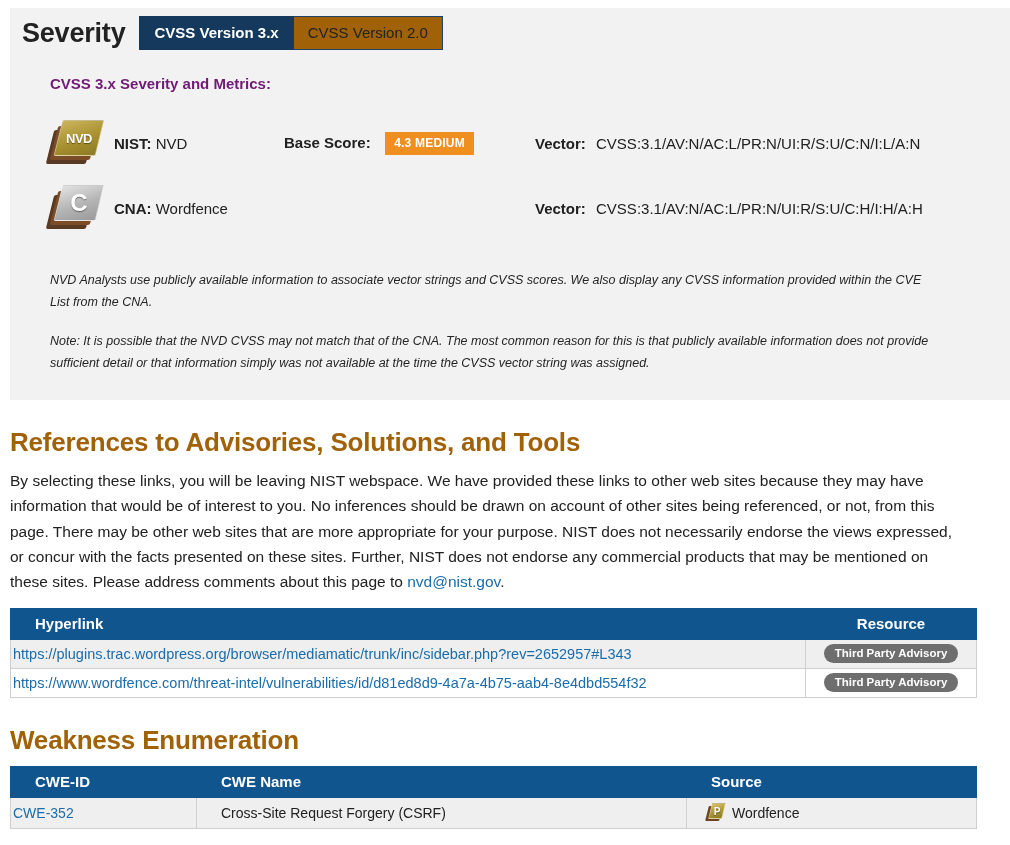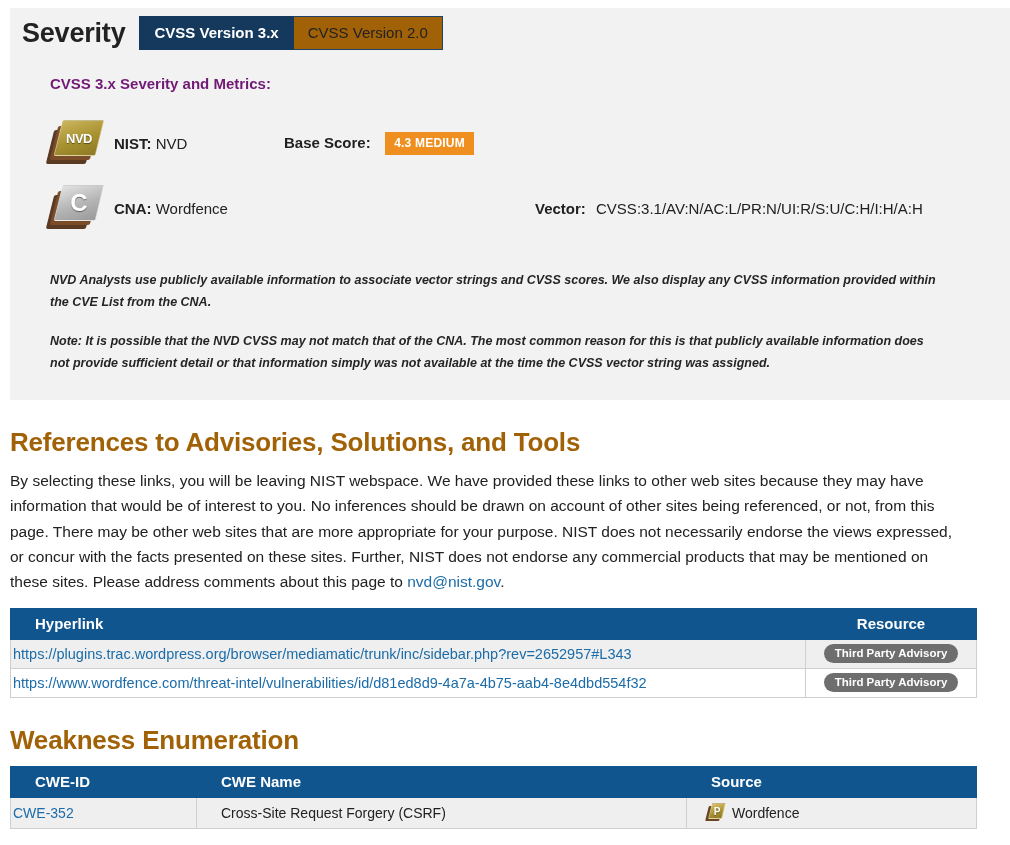--- a/index.html
+++ b/index.html
@@ -147,21 +147,21 @@
     white-space: nowrap;
   }
   .vector-group .vlabel { font-weight: bold; margin-right: 6px; }
 
   .note {
     position: absolute;
     left: 40px;
     width: 890px;
     font-size: 12.5px;
     font-style: italic;
-    font-weight: bold;
+    font-weight: normal;
     line-height: 1.75;
     color: #252525;
   }
   .note.n1 { top: 262px; }
   .note.n2 { top: 323px; }
 
   
   .section-title {
     position: absolute;
     left: 10px;
@@ -276,20 +276,24 @@
         <div class="cover"></div>
       <div class="glyph">NVD</div>
     </div>
     <div class="src-label">
       <b>NIST:</b>
       <span>NVD</span>
     </div>
     <div>
       <span class="base-score-label">Base Score:</span>
       <span class="badge medium">4.3 MEDIUM</span>
+    </div>
+    <div class="vector-group">
+      <span class="vlabel">Vector:</span>
+      <span>CVSS:3.1/AV:N/AC:L/PR:N/UI:R/S:U/C:N/I:L/A:N</span>
     </div>
   </div>
 
   <div class="score-row row2">
     <div class="book cna">
       <div class="back"></div>
         <div class="mid"></div>
         <div class="cover"></div>
       <div class="glyph">C</div>
     </div>

